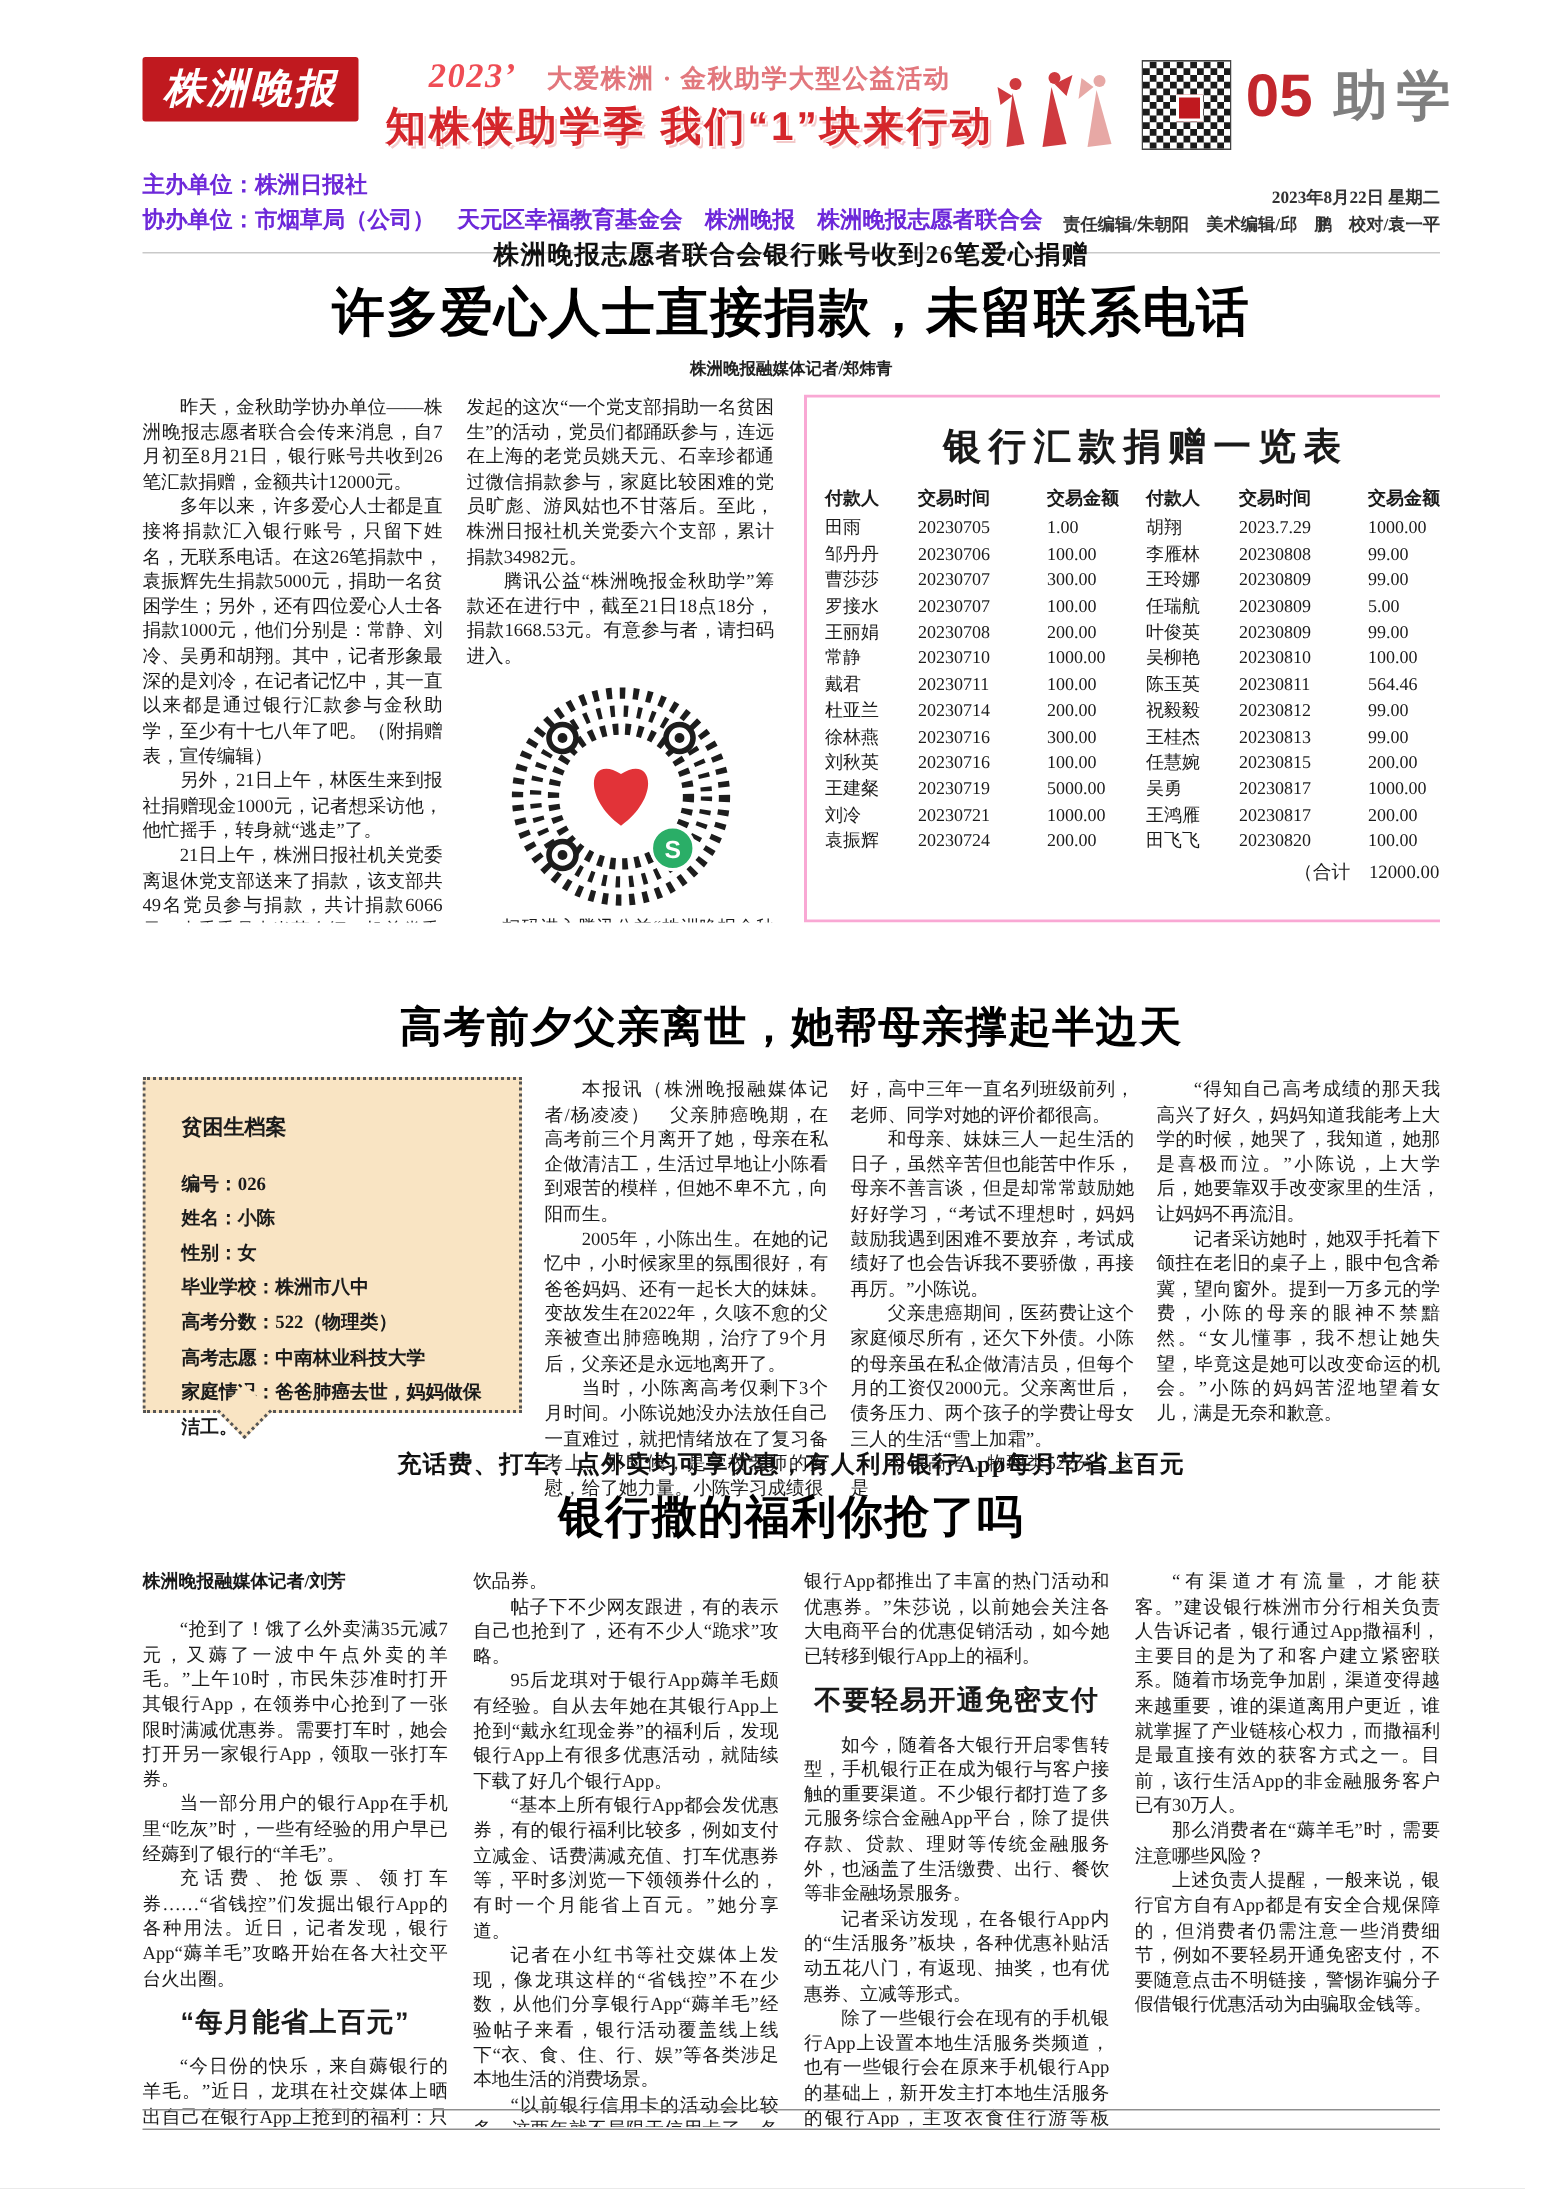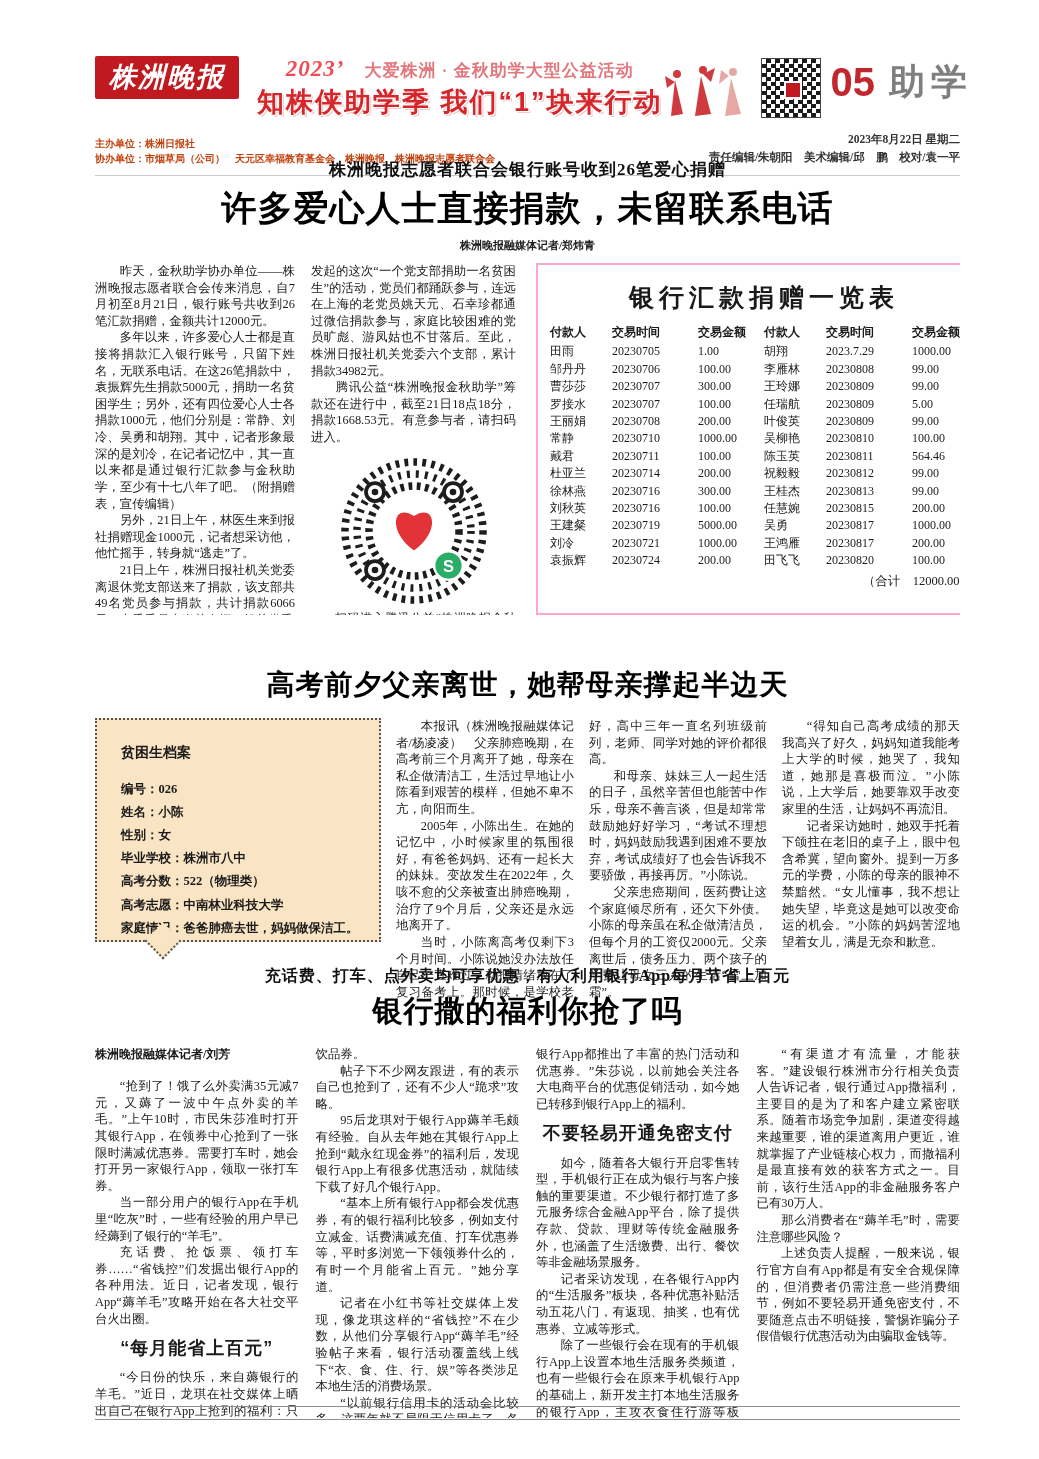--- a/index.html
+++ b/index.html
@@ -1,20 +1,20 @@
 <!DOCTYPE html>
 <html><head>
 <meta charset="utf-8">
 <style>
   html,body{margin:0;padding:0;background:#d9d9d9;}
   .page{position:relative;width:1039px;height:1459px;margin:0 auto;background:#ffffff;
         overflow:hidden;font-family:"Liberation Serif","DejaVu Serif",serif;color:#1a1a1a;}
 
   
-  .header{position:absolute;left:95px;right:79px;top:56px;}
+  .header{position:absolute;left:95px;right:79px;top:38px;}
   .header-top{display:flex;align-items:flex-start;}
   .masthead{background:#c0191f;color:#fff;font-weight:700;font-style:italic;
             font-size:27px;letter-spacing:2px;padding:8px 14px;line-height:1;
             border-radius:2px;white-space:nowrap;}
   .banner{text-align:center;margin-left:18px;white-space:nowrap;}
   .banner-l1{font-size:17px;font-weight:700;color:#e2777d;letter-spacing:1px;}
   .banner-l1 .yr{color:#ef4d55;font-size:23px;font-style:italic;margin-right:20px;}
   .banner-l2{font-family:"Liberation Sans","DejaVu Sans",sans-serif;font-size:27px;font-weight:900;color:#d5262b;
              letter-spacing:2px;text-shadow:1px 1px 0 #fff,2px 2px 0 #f3c9c9;margin-top:2px;}
   .dancers{flex:1;text-align:right;padding-top:2px;min-width:90px;overflow:hidden;}
@@ -22,21 +22,21 @@
             background:repeating-conic-gradient(#1b1b1b 0% 25%, #ffffff 0% 50%) 0 0/9px 9px;
             outline:3px solid #fff;border:1px solid #444;}
   .qr-small .core{position:absolute;left:50%;top:50%;width:14px;height:14px;margin:-7px 0 0 -7px;
             background:#c0191f;border:2px solid #fff;}
   .pageblock{text-align:right;white-space:nowrap;padding-top:2px;}
   .pn{color:#c2272d;font-size:40px;font-weight:900;font-family:"Liberation Sans",sans-serif;vertical-align:middle;}
   .section{color:#7f7f7f;font-size:36px;font-weight:900;letter-spacing:6px;
            font-family:"Liberation Sans",sans-serif;vertical-align:middle;margin-left:10px;}
   .header-bottom{display:flex;justify-content:space-between;align-items:flex-end;margin-top:6px;
                  border-bottom:1px solid #c9c9c9;padding-bottom:8px;}
-  .org{font-family:Liberation Sans, sans-serif;font-size:10px;font-weight:700;line-height:1.55;color:#c2410c;}
+  .org{font-family:Liberation Mono, monospace;font-size:15px;font-weight:700;line-height:1.55;color:#6d28d9;}
   .issue{text-align:right;font-size:11.5px;line-height:1.6;color:#333;font-weight:600;}
 
   
   .kicker{text-align:center;font-size:17px;font-weight:600;letter-spacing:1px;color:#111;}
   .headline{text-align:center;font-family:"Liberation Sans","DejaVu Sans",sans-serif;
             font-weight:900;color:#000;letter-spacing:1px;}
   .byline{text-align:center;font-size:11px;font-weight:700;color:#222;}
   .para{margin:0;text-indent:2em;}
   .para.cont{text-indent:0;}
   .col{font-size:12.4px;line-height:1.34;text-align:justify;}
@@ -57,21 +57,21 @@
   .table-cols td:nth-child(2),.table-cols th:nth-child(2){min-width:82px;}
   .table-cols td:nth-child(3),.table-cols th:nth-child(3){min-width:62px;}
   .table-total{text-align:right;font-size:12.5px;margin-top:4px;padding-right:6px;}
   .qr-big{display:block;margin:10px auto 4px auto;}
   .qr-caption{font-size:12px;line-height:1.4;text-indent:2em;margin-top:4px;}
 
   
   .article2{position:absolute;left:95px;right:79px;top:630px;margin-top:36px;}
   .article2 .headline{font-size:28px;}
   .a2-body{display:flex;gap:15px;margin-top:14px;height:282px;overflow:hidden;}
-  .profile-wrap{width:286px;flex:0 0 auto;}
+  .profile-wrap{width:253px;flex:0 0 auto;}
   .profile-box{background:#f9e4c3;border:2px dotted #555;padding:20px 18px 14px 24px;
                font-size:12.5px;font-weight:600;line-height:1.85;box-sizing:border-box;height:224px;}
   .profile-title{font-size:14px;font-weight:800;margin-bottom:12px;}
   .profile-tail{width:24px;height:24px;background:#f9e4c3;border-right:2px dotted #555;border-bottom:2px dotted #555;
                 transform:rotate(45deg);margin:-14px 0 0 55px;}
   .a2-col{flex:1;}
 
   
   .article3{position:absolute;left:95px;right:79px;top:966px;}
   .article3 .kicker{font-size:16px;}

